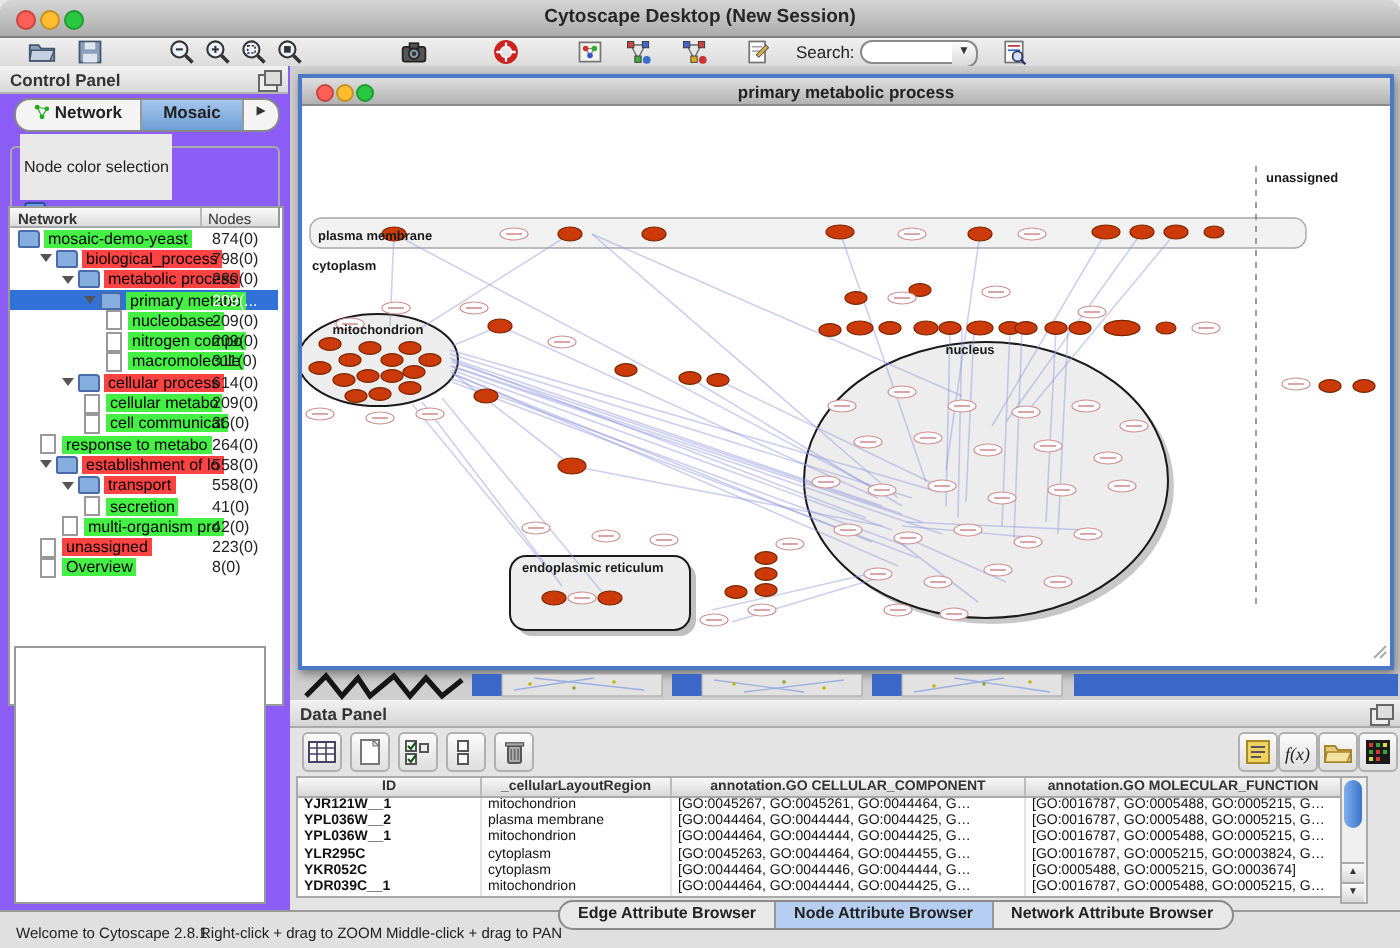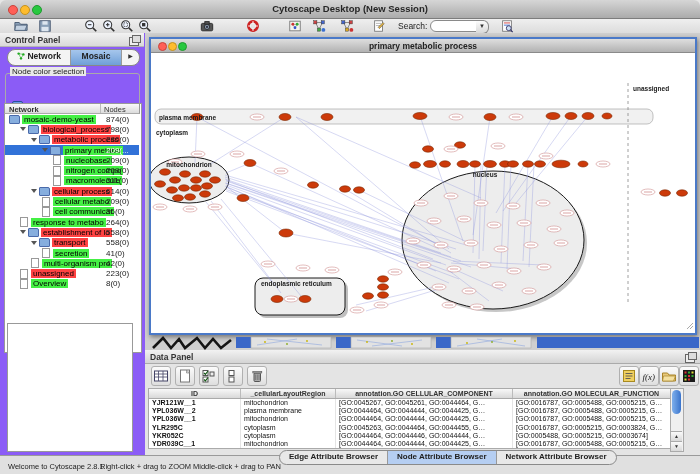--- a/index.html
+++ b/index.html
@@ -30,21 +30,21 @@
   #cp-title{left:5px;top:2px;font-size:8.5px;font-weight:bold;color:#333;}
   .float-icon{width:8px;height:7px;border:1px solid #666;background:#eee;}
   .float-icon::after{content:"";position:absolute;left:2px;top:-3px;width:7px;height:6px;border:1px solid #666;background:#ddd;}
   #cp-tabs{left:7px;top:16px;width:131px;height:15px;display:flex;border:1px solid #888;
     border-radius:8px;overflow:hidden;background:#f4f4f4;}
   .cp-tab{flex:0 0 auto;font-size:8.5px;font-weight:bold;color:#222;text-align:center;
     line-height:13px;border-right:1px solid #999;}
   .cp-tab.sel{background:linear-gradient(#a6c6ec,#6f9fd8);}
   #tab-overflow{flex:1;font-size:6px;color:#333;text-align:center;line-height:13px;}
   #groupbox{left:5px;top:40px;width:133px;height:38px;border:1px solid #aaa;border-radius:3px;}
-  #group-legend{left:10px;top:34px;font-size:8px;color:#222;background:#e9e9e9;padding:0 2px;}
+  #group-legend{left:10px;top:34px;font-size:8px;color:#222;background:#e9e9e9;padding:12px 2px;}
   #combo{left:12px;top:46px;width:119px;height:16px;background:#fff;border:1px solid #979797;
     border-radius:4px;}
   #combo-value{left:0;top:3px;width:103px;text-align:center;font-size:8.5px;font-weight:bold;color:#111;}
   #combo-stepper{left:104px;top:0px;width:14px;height:14px;background:linear-gradient(#7fabe8,#3a6fc4);
     border-radius:0 3px 3px 0;border-left:1px solid #888;color:#fff;font-size:5px;text-align:center;line-height:6px;}
   #checkbox-row{left:12px;top:68px;height:11px;}
   #checkbox{left:0;top:0;width:9px;height:9px;border:1px solid #2a4f9a;border-radius:2px;
     background:linear-gradient(#6fa0e8,#2f66c0);color:#fff;font-size:8px;line-height:9px;text-align:center;}
   #checkbox-label{left:14px;top:1px;font-size:8.5px;color:#111;}
   #tree-box{left:4px;top:70px;width:136px;height:248px;background:#fff;border:1px solid #999;}

